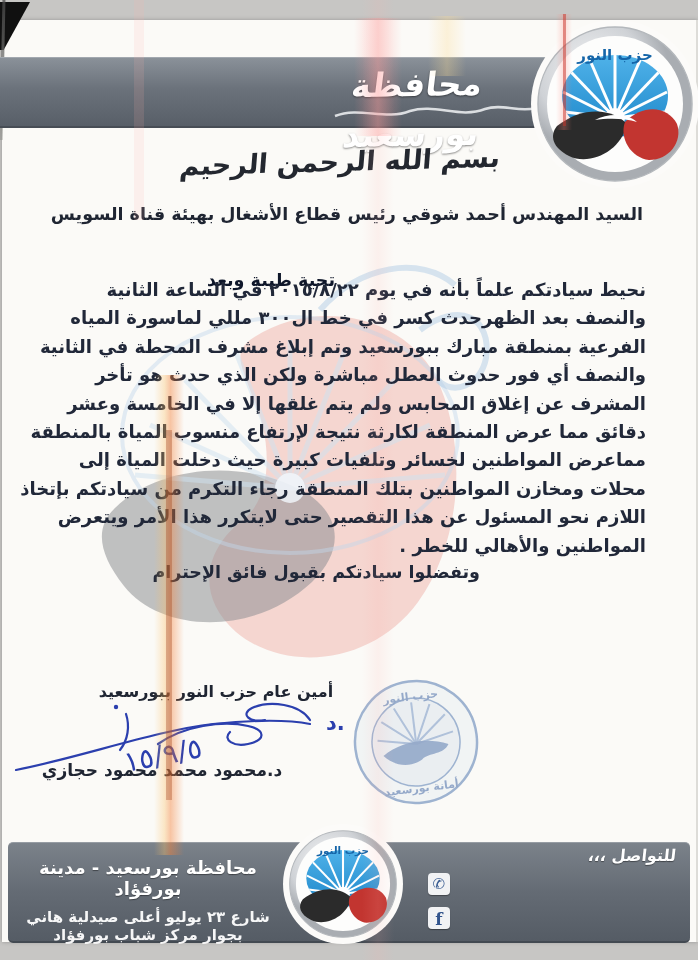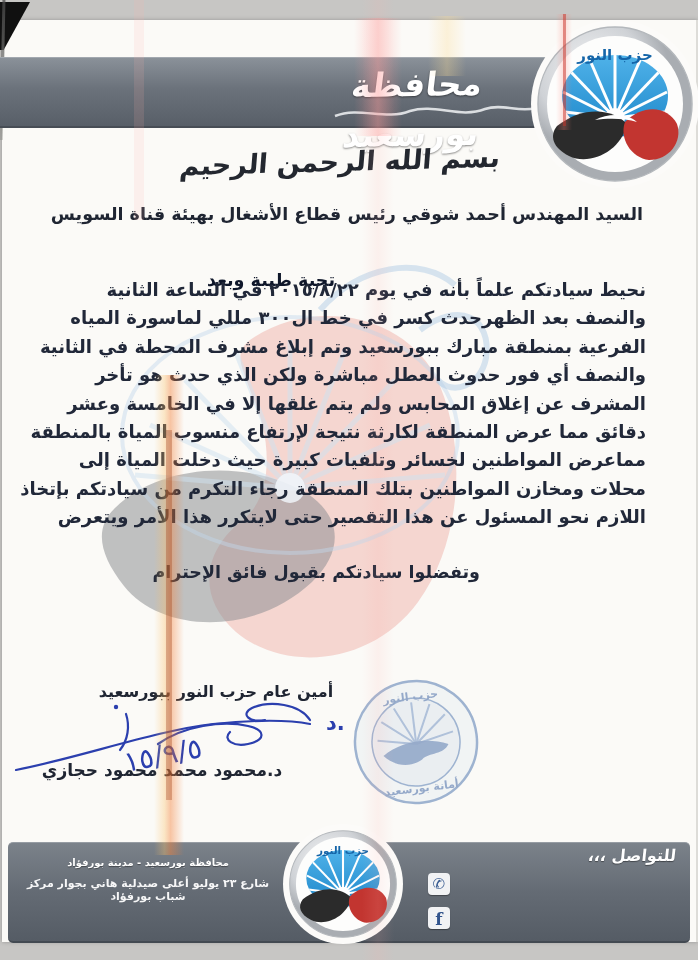--- a/index.html
+++ b/index.html
@@ -73,22 +73,22 @@
     left:28px;top:760px;width:268px;text-align:center;
     font-size:17px;font-weight:bold;color:#1f2532;direction:rtl;
   }
   
   .footer-banner{
     left:8px;top:842px;width:682px;height:98px;border-radius:5px;
     background:linear-gradient(#7b828a,#646b74 50%,#555c65);
     border-top:1px solid #969ca3;border-bottom:2px solid #434a52;
   }
   .f-left{left:14px;top:14px;width:252px;text-align:center;color:#fff;direction:rtl;position:absolute;}
-  .f-left .l1{font-size:10px;font-weight:bold;text-shadow:0 1px 1px rgba(0,0,0,.4);}
-  .f-left .l2{font-size:11px;font-weight:bold;margin-top:9px;opacity:.95;}
+  .f-left .l1{font-size:18px;font-weight:bold;text-shadow:0 1px 1px rgba(0,0,0,.4);}
+  .f-left .l2{font-size:15px;font-weight:bold;margin-top:9px;opacity:.95;}
   .f-contact{
     position:absolute;right:14px;top:3px;color:#fff;font-size:16px;
     font-weight:bold;direction:rtl;transform:skewX(-6deg);
     text-shadow:0 1px 1px rgba(0,0,0,.4);
   }
   .f-row{position:absolute;left:420px;display:flex;align-items:center;gap:9px;}
   .f-row.phone{top:30px;}
   .f-row.fb{top:64px;}
   .icon-tile{
     width:22px;height:22px;border-radius:4px;background:#f1f2f4;
@@ -183,20 +183,21 @@
   <div class="abs body-par">
     <div class="bline">نحيط سيادتكم علماً بأنه في يوم ٢٠١٥/٨/٢٢  في الساعة الثانية</div>
     <div class="bline">والنصف بعد الظهرحدث كسر في خط ال٣٠٠ مللي لماسورة المياه</div>
     <div class="bline">الفرعية بمنطقة مبارك ببورسعيد وتم إبلاغ مشرف المحطة في الثانية</div>
     <div class="bline">والنصف أي فور حدوث العطل مباشرة ولكن الذي حدث هو تأخر</div>
     <div class="bline">المشرف عن إغلاق المحابس ولم يتم غلقها إلا في الخامسة وعشر</div>
     <div class="bline">دقائق مما عرض المنطقة لكارثة نتيجة لإرتفاع منسوب المياة بالمنطقة</div>
     <div class="bline">مماعرض المواطنين لخسائر وتلفيات كبيرة حيث دخلت المياة إلى</div>
     <div class="bline">محلات ومخازن المواطنين بتلك المنطقة رجاء التكرم من سيادتكم بإتخاذ</div>
     <div class="bline">اللازم نحو المسئول عن هذا التقصير حتى لايتكرر هذا الأمر ويتعرض</div>
+    <div class="bline">المواطنين والأهالي للخطر .</div>
   </div>
 
   <div class="abs closing">وتفضلوا سيادتكم بقبول فائق الإحترام</div>
 
   <div class="abs sig-title">أمين عام حزب النور ببورسعيد</div>
 
   <svg class="abs" style="left:8px;top:694px;" width="345" height="100" viewBox="0 0 345 100">
     <g fill="none" stroke="#2b3fae" stroke-width="2.2" stroke-linecap="round">
       <path d="M8,76 C70,64 150,36 205,30 C245,26 282,26 302,30"></path>
       <path d="M302,26 C292,10 262,6 244,14 C232,20 241,29 257,26"></path>

